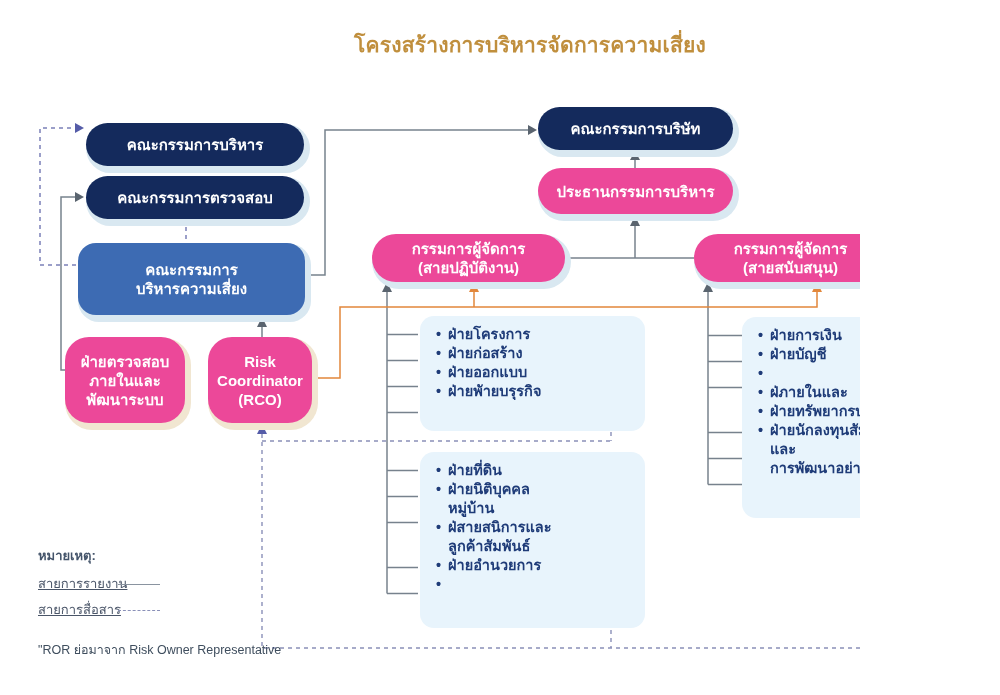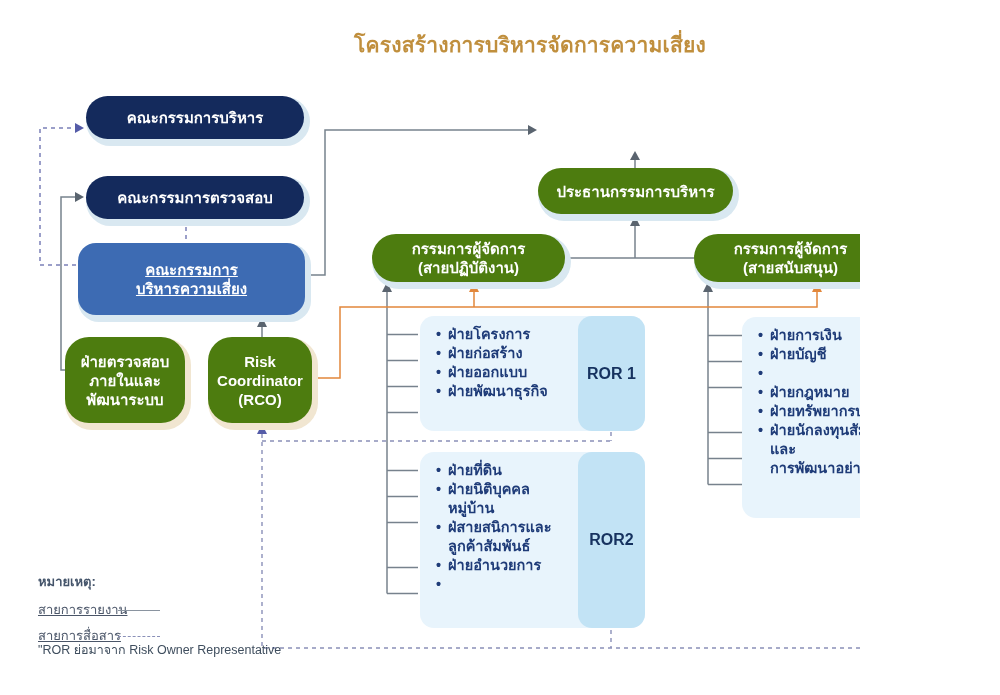--- a/index.html
+++ b/index.html
@@ -10,33 +10,33 @@
   .title{
     position:absolute;left:0;top:28px;width:1060px;text-align:center;
     font-size:21px;font-weight:600;color:#C08F3D;letter-spacing:.2px;
   }
   svg.wires{position:absolute;left:0;top:0;width:1000px;height:695px;pointer-events:none;}
 
   .box{position:absolute;display:flex;flex-direction:column;align-items:center;justify-content:center;
        color:#fff;font-weight:bold;text-align:center;line-height:19px;font-size:15px;}
   .pill{border-radius:24px;box-shadow:3px 4px 0 3px #D9E8F1;}
   .navy{background:#142A5C;}
-  .blue{background:#3D6BB3;border-radius:18px;box-shadow:3px 4px 0 3px #D9E8F1;text-decoration:underline;}
-  .gold{background:#4d7c0f;}
+  .blue{background:#3D6BB3;border-radius:18px;box-shadow:3px 4px 0 3px #D9E8F1;}
+  .gold{background:#ec4899;}
   .goldsq{border-radius:24px;box-shadow:3px 4px 0 3px #F1E6D1;}
 
   .listbox{position:absolute;background:#E8F4FC;border-radius:14px;}
   .ror-tab{position:absolute;top:0;right:0;bottom:0;width:67px;background:#C2E3F5;border-radius:14px;
            display:flex;align-items:center;justify-content:center;
            font-weight:bold;font-size:16px;color:#16325F;}
   .items{position:absolute;left:0;top:0;right:67px;padding:9px 4px 0 16px;}
   .li{display:flex;align-items:flex-start;color:#1E3B78;font-size:14.5px;line-height:19px;font-weight:600;
       white-space:pre-line;}
   .li .bullet{width:12px;flex:0 0 12px;color:#1E3B78;}
-  .legend{position:absolute;left:38px;top:571px;color:#4A5568;font-size:13px;}
+  .legend{position:absolute;left:38px;top:545px;color:#4A5568;font-size:13px;}
   .legend .head{font-weight:bold;color:#44546A;}
   .legend .row{position:relative;margin-top:10px;height:16px;line-height:16px;text-decoration:underline;}
   .legend .sample{position:absolute;left:80px;top:8px;width:42px;border-top:1.5px solid #8A94A0;}
   .legend .sample.dashed{border-top:1.5px dashed #8A90B8;}
   .footnote{position:absolute;left:38px;top:640px;color:#3F4E5E;font-size:12.5px;}
 </style>
 </head>
 <body>
 
 <div class="canvas">
@@ -99,21 +99,21 @@
     </g>
     <g stroke="#8A90B8" stroke-width="1.4" fill="none" stroke-dasharray="4,4">
       <path d="M262,434 L262,648 L941,648"></path>
       <path d="M262,441 L611,441"></path>
       <path d="M611,432 L611,441"></path>
       <path d="M611,630 L611,648"></path>
       <path d="M941,520 L941,648"></path>
     </g>
   </svg>
 
-  <div class="box pill navy" style="left:86px;top:96px;width:218px;height:43px;">
+  <div class="box pill navy" style="left:86px;top:123px;width:218px;height:43px;">
     <div>คณะกรรมการบริหาร</div>
   </div>
 
   <div class="box pill navy" style="left:86px;top:176px;width:218px;height:43px;text-align:right;">
     <div>คณะกรรมการตรวจสอบ</div>
   </div>
 
   <div class="box blue" style="left:78px;top:243px;width:227px;height:72px;">
     <div>คณะกรรมการ</div>
     <div>บริหารความเสี่ยง</div>
@@ -124,20 +124,23 @@
     <div>Coordinator</div>
     <div>(RCO)</div>
   </div>
 
   <div class="box gold goldsq" style="left:65px;top:337px;width:120px;height:86px;">
     <div>ฝ่ายตรวจสอบ</div>
     <div>ภายในและ</div>
     <div>พัฒนาระบบ</div>
   </div>
 
+  <div class="box pill navy" style="left:538px;top:107px;width:195px;height:43px;">
+    <div>คณะกรรมการบริษัท</div>
+  </div>
 
   <div class="box pill gold" style="left:538px;top:168px;width:195px;height:46px;">
     <div>ประธานกรรมการบริหาร</div>
   </div>
 
   <div class="box pill gold" style="left:372px;top:234px;width:193px;height:48px;">
     <div>กรรมการผู้จัดการ</div>
     <div>(สายปฏิบัติงาน)</div>
   </div>
 
@@ -145,45 +148,43 @@
     <div>กรรมการผู้จัดการ</div>
     <div>(สายสนับสนุน)</div>
   </div>
 
   <div class="listbox" style="left:420px;top:316px;width:225px;height:115px;">
     <div class="items">
 
     <div class="li"><span class="bullet">•</span><span>ฝ่ายโครงการ</span></div>
         <div class="li"><span class="bullet">•</span><span>ฝ่ายก่อสร้าง</span></div>
         <div class="li"><span class="bullet">•</span><span>ฝ่ายออกแบบ</span></div>
-        <div class="li"><span class="bullet">•</span><span>ฝ่ายพัฒนาธุรกิจ</span></div>
+        <div class="li"><span class="bullet">•</span><span>ฝ่ายพัายบรุรกิจ</span></div>
       </div>
-    <div class="ror-tab">ROR 1</div>
   </div>
 
   <div class="listbox" style="left:420px;top:452px;width:225px;height:176px;">
     <div class="items">
 
     <div class="li"><span class="bullet">•</span><span>ฝ่ายที่ดิน</span></div>
         <div class="li"><span class="bullet">•</span><span>ฝ่ายนิติบุคคลหมู่บ้าน</span></div>
         <div class="li"><span class="bullet">•</span><span>ฝ่สายสนิการและ
 ลูกค้าสัมพันธ์</span></div>
         <div class="li"><span class="bullet">•</span><span>ฝ่ายอำนวยการ</span></div>
         <div class="li"><span class="bullet">•</span></div>
       </div>
-    <div class="ror-tab">ROR2</div>
   </div>
 
   <div class="listbox" style="left:742px;top:317px;width:233px;height:201px;">
     <div class="items">
 
     <div class="li"><span class="bullet">•</span><span>ฝ่ายการเงิน</span></div>
         <div class="li"><span class="bullet">•</span><span>ฝ่ายบัญชี</span></div>
         <div class="li"><span class="bullet">•</span></div>
-        <div class="li"><span class="bullet">•</span><span>ฝ่ายกฎหมาย</span></div>
+        <div class="li"><span class="bullet">•</span><span>ฝ่ภายในและ</span></div>
         <div class="li"><span class="bullet">•</span><span>ฝ่ายทรัพยากรบุคคล</span></div>
         <div class="li"><span class="bullet">•</span><span>ฝ่ายนักลงทุนสัมพันธ์และ
 การพัฒนาอย่างยั่งยืน</span></div>
       </div>
     <div class="ror-tab">ROR3</div>
   </div>
 
   <div class="legend">
     <div class="head">หมายเหตุ:</div>
     <div class="row">

